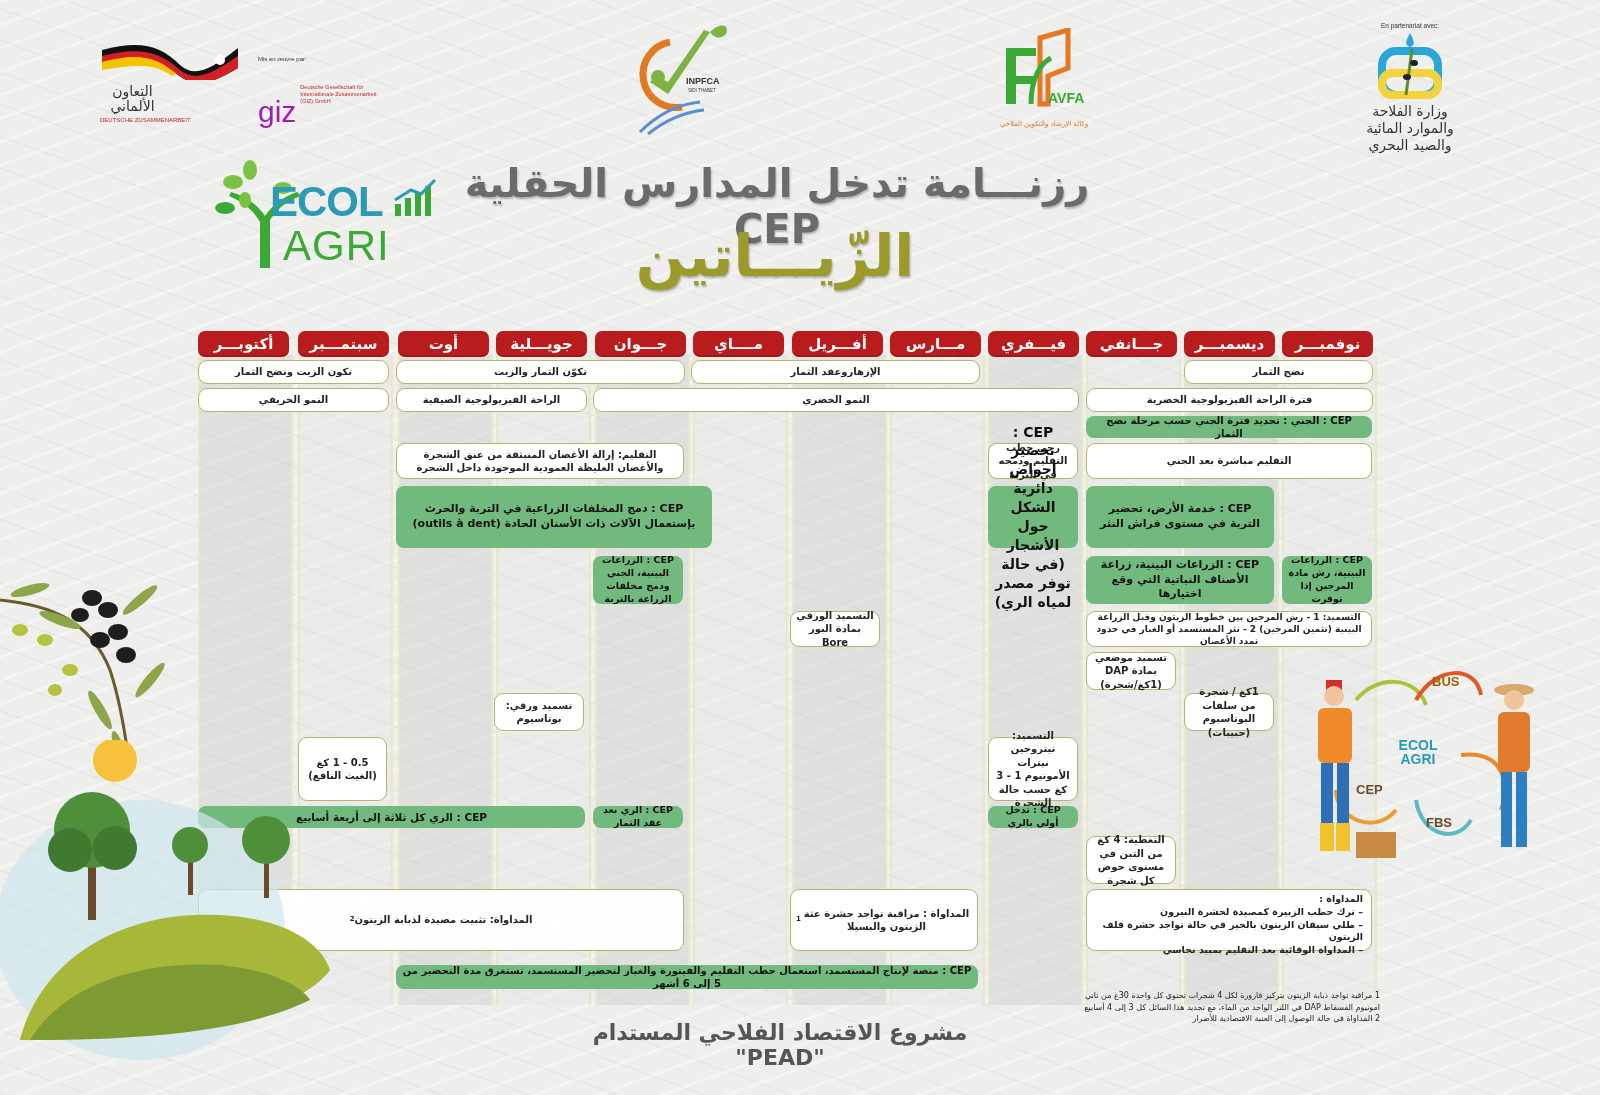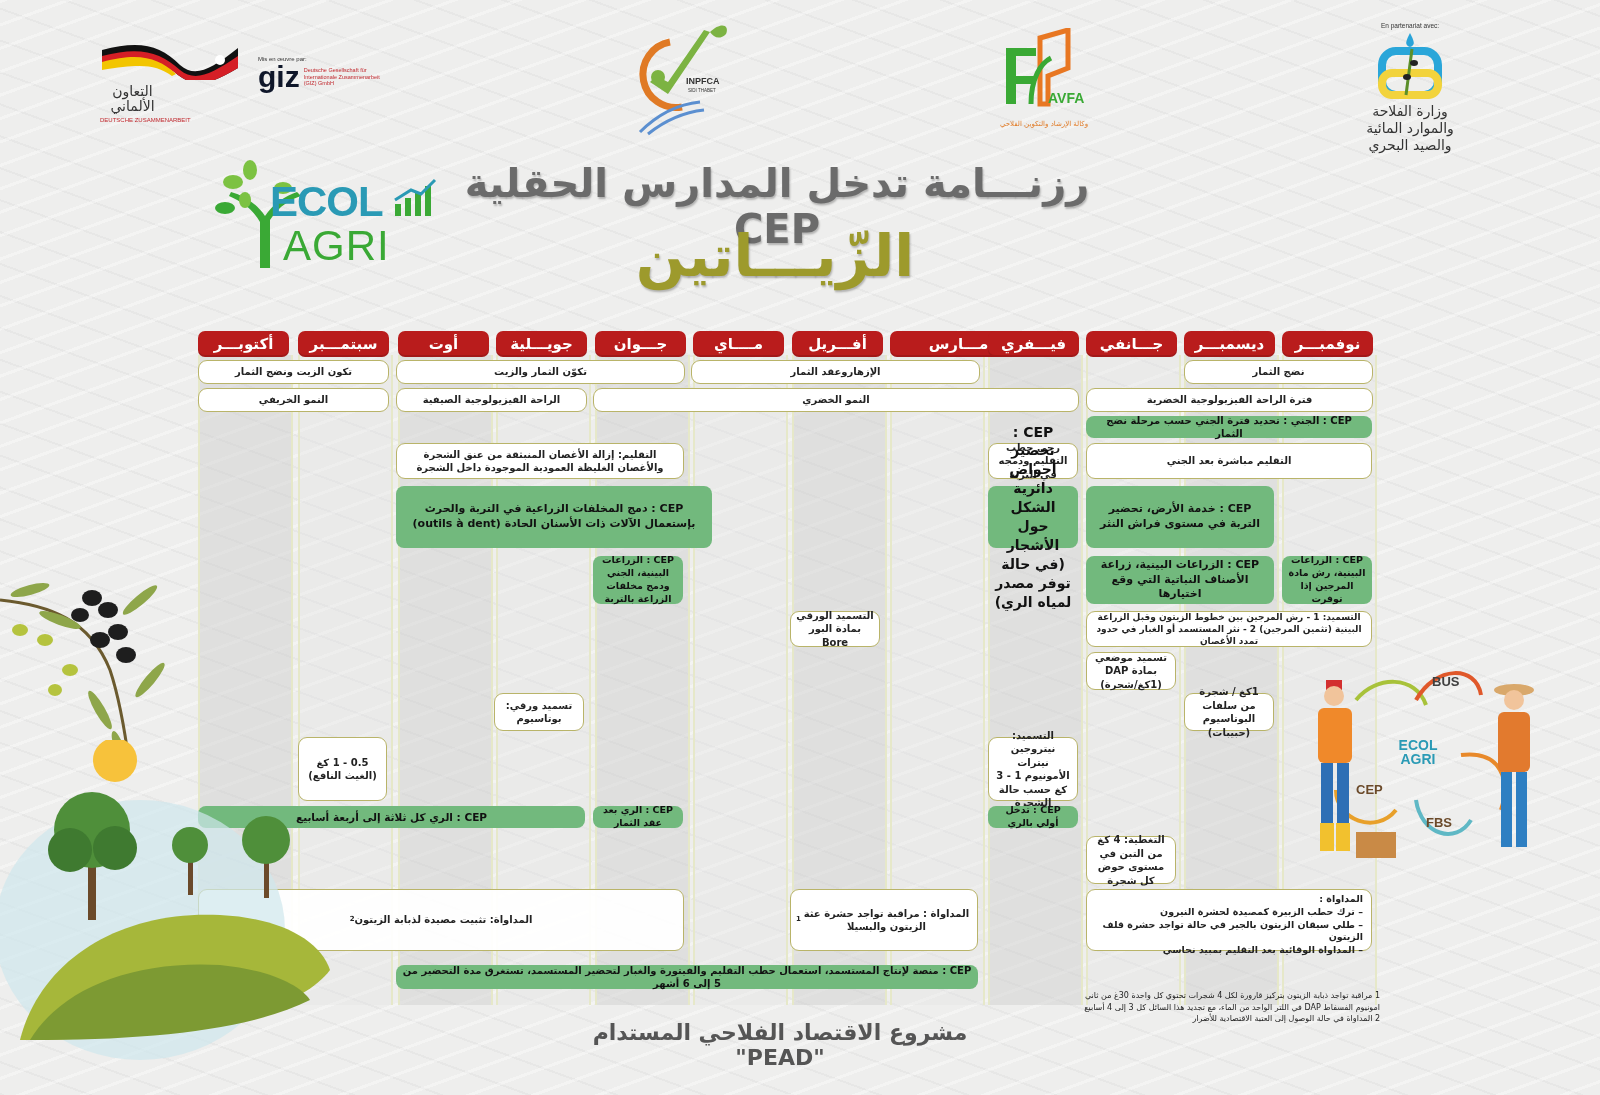--- a/index.html
+++ b/index.html
@@ -33,21 +33,21 @@
     <path d="M2,22 C40,12 58,18 76,34 L72,36 C55,24 40,24 2,30Z" fill="#f2c500"></path>
     <circle cx="120" cy="20" r="5" fill="#fff"></circle>
   </svg>
   <div style="font-size:14px;color:#333;direction:rtl;width:55px;text-align:center;margin-left:5px;line-height:1.1;">التعاون الألماني</div>
   <div class="logo-text" style="font-size:6px;color:#c0272d;margin-top:2px;">DEUTSCHE ZUSAMMENARBEIT</div>
 </div>
 
 <div class="abs" style="left:258px;top:56px;width:140px;">
   <div class="logo-text" style="font-size:6px;color:#333;">Mis en œuvre par:</div>
   <div style="display:flex;align-items:center;gap:4px;">
-    <span class="logo-text" style="font-size:30px;font-weight:bold;color:#0f172a;line-height:1;">giz</span>
+    <span class="logo-text" style="font-size:30px;font-weight:normal;color:#a21caf;line-height:1;margin-top:35px;">giz</span>
     <span class="logo-text" style="font-size:5.5px;color:#c0272d;width:80px;line-height:1.25;">Deutsche Gesellschaft für Internationale Zusammenarbeit (GIZ) GmbH</span>
   </div>
 </div>
 
 <div class="abs" style="left:620px;top:22px;width:120px;height:115px;">
   <svg width="120" height="115">
     <path d="M50,20 A32,32 0 1 0 62,85" fill="none" stroke="#e07a25" stroke-width="7"></path>
     <circle cx="38" cy="55" r="7" fill="#7cb342"></circle>
     <path d="M30,60 L48,72 L90,10 L84,8 L48,60 L36,54Z" fill="#7cb342"></path>
     <path d="M90,10 C100,0 110,2 106,12 C100,18 94,16 90,10Z" fill="#7cb342"></path>
@@ -117,21 +117,21 @@
 <div class="colbg" style="left:1184px;"></div>
 <div class="colbg light" style="left:1282px;"></div>
 
 <div class="month" style="left:198px;">أكتوبـــر</div>
 <div class="month" style="left:298px;">سبتمـــبر</div>
 <div class="month" style="left:398px;">أوت</div>
 <div class="month" style="left:496px;">جويـــلية</div>
 <div class="month" style="left:595px;">جـــوان</div>
 <div class="month" style="left:693px;">مــــاي</div>
 <div class="month" style="left:792px;">أفـــريل</div>
-<div class="month" style="left:890px;padding-left:23px;">مـــارس</div>
+<div class="month" style="left:890px;">مـــارس</div>
 <div class="month" style="left:988px;">فيـــفري</div>
 <div class="month" style="left:1086px;">جـــانفي</div>
 <div class="month" style="left:1184px;">ديسمبـــر</div>
 <div class="month" style="left:1282px;">نوفمبـــر</div>
 
 <div class="phase" style="left:198px;top:360px;width:189px;">تكون الزيت ونضج الثمار</div>
 <div class="phase" style="left:396px;top:360px;width:287px;">تكوّن الثمار والزيت</div>
 <div class="phase" style="left:691px;top:360px;width:287px;">الإزهاروعقد الثمار</div>
 <div class="phase" style="left:1184px;top:360px;width:187px;">نضج الثمار</div>
 
@@ -243,21 +243,21 @@
     <rect x="24" y="163" width="14" height="28" fill="#f2c12e"></rect>
       <rect x="40" y="163" width="14" height="28" fill="#f2c12e"></rect>
     <rect x="60" y="172" width="40" height="26" fill="#c98a46"></rect>
 
     <ellipse cx="218" cy="30" rx="20" ry="6" fill="#d9a86b"></ellipse>
     <circle cx="218" cy="40" r="10" fill="#f1c49b"></circle>
     <rect x="202" y="52" width="32" height="60" rx="6" fill="#e27a2e"></rect>
     <rect x="205" y="112" width="11" height="75" fill="#2e7fc2"></rect>
       <rect x="220" y="112" width="11" height="75" fill="#2e7fc2"></rect>
   </svg>
-  <div class="abs" style="left:136px;top:14px;font-size:13px;font-weight:bold;color:#404040;font-family:'Liberation Sans',sans-serif;">BUS</div>
+  <div class="abs" style="left:136px;top:14px;font-size:13px;font-weight:bold;color:#a16207;font-family:'Liberation Sans',sans-serif;">BUS</div>
   <div class="abs" style="left:60px;top:122px;font-size:13px;font-weight:bold;color:#6b4a2a;font-family:'Liberation Sans',sans-serif;">CEP</div>
   <div class="abs" style="left:130px;top:155px;font-size:13px;font-weight:bold;color:#6b4a2a;font-family:'Liberation Sans',sans-serif;">FBS</div>
   <div class="abs" style="left:92px;top:78px;width:60px;font-size:14px;font-weight:bold;color:#2a9ab5;font-family:'Liberation Sans',sans-serif;line-height:1;text-align:center;">ECOL AGRI</div>
 </div>
 
 <div class="notes">
   <div>1 مراقبة تواجد ذبابة الزيتون بتركيز قارورة لكل 4 شجرات تحتوي كل واحدة 30غ من ثاني امونيوم الفسفاط DAP في اللتر الواحد من الماء، مع تجديد هذا السائل كل 3 إلى 4 أسابيع</div>
   <div>2 المداواة في حالة الوصول إلى العتبة الاقتصادية للأضرار</div>
 </div>
 

